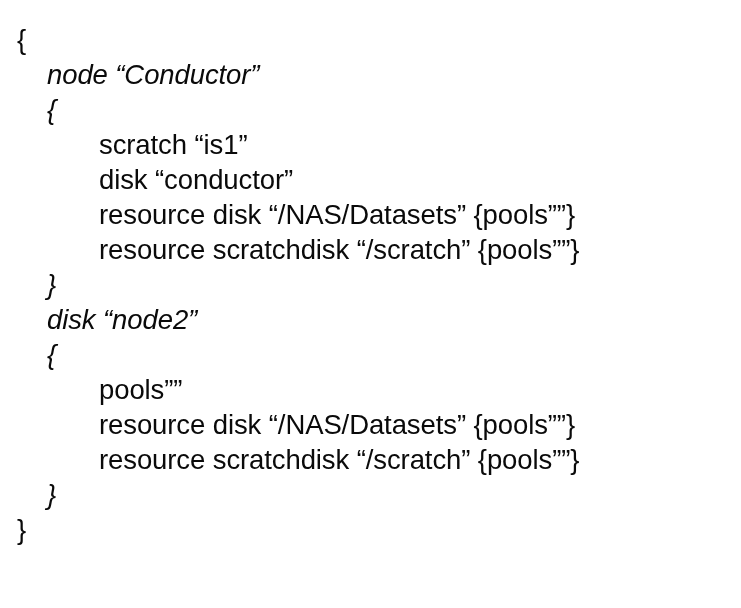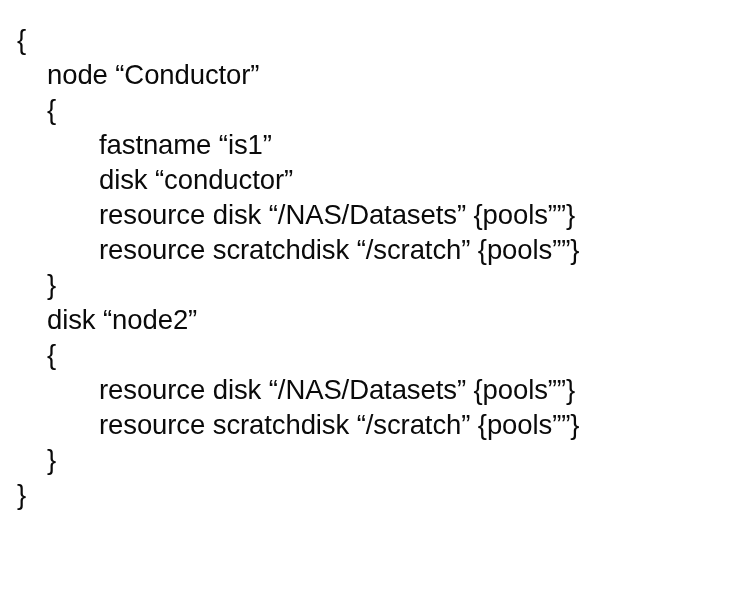--- a/index.html
+++ b/index.html
@@ -29,36 +29,37 @@
   .code-line {
     font-family: "Liberation Sans", sans-serif;
     font-size: 27.5px;
     line-height: 35px;
     color: #0a0a0a;
     white-space: pre;
     letter-spacing: -0.1px;
     height: 35px;
   }
   .indent-0 { padding-left: 17px; }
-  .indent-1 { padding-left: 47px; }
+  .indent-1 { padding-left: 47px; font-style: italic; }
   .indent-2 { padding-left: 99px; }
 </style>
 </head>
 <body>
 
 <div id="screenshot" style="background: rgb(255, 255, 255);">
   <div class="code-listing" id="listing" style="color: rgb(10, 10, 10);">
       <div class="code-line indent-0">{</div>
       <div class="code-line indent-1">node “Conductor”</div>
       <div class="code-line indent-1">{</div>
-      <div class="code-line indent-2">fastname “is1”</div>
+      <div class="code-line indent-2">scratch “is1”</div>
       <div class="code-line indent-2">disk “conductor”</div>
       <div class="code-line indent-2">resource disk “/NAS/Datasets” {pools””}</div>
       <div class="code-line indent-2">resource scratchdisk “/scratch” {pools””}</div>
       <div class="code-line indent-1">}</div>
       <div class="code-line indent-1">disk “node2”</div>
       <div class="code-line indent-1">{</div>
+      <div class="code-line indent-2">pools””</div>
       <div class="code-line indent-2">resource disk “/NAS/Datasets” {pools””}</div>
       <div class="code-line indent-2">resource scratchdisk “/scratch” {pools””}</div>
       <div class="code-line indent-1">}</div>
       <div class="code-line indent-0">}</div>
     </div>
 </div>
 
 </body></html>

